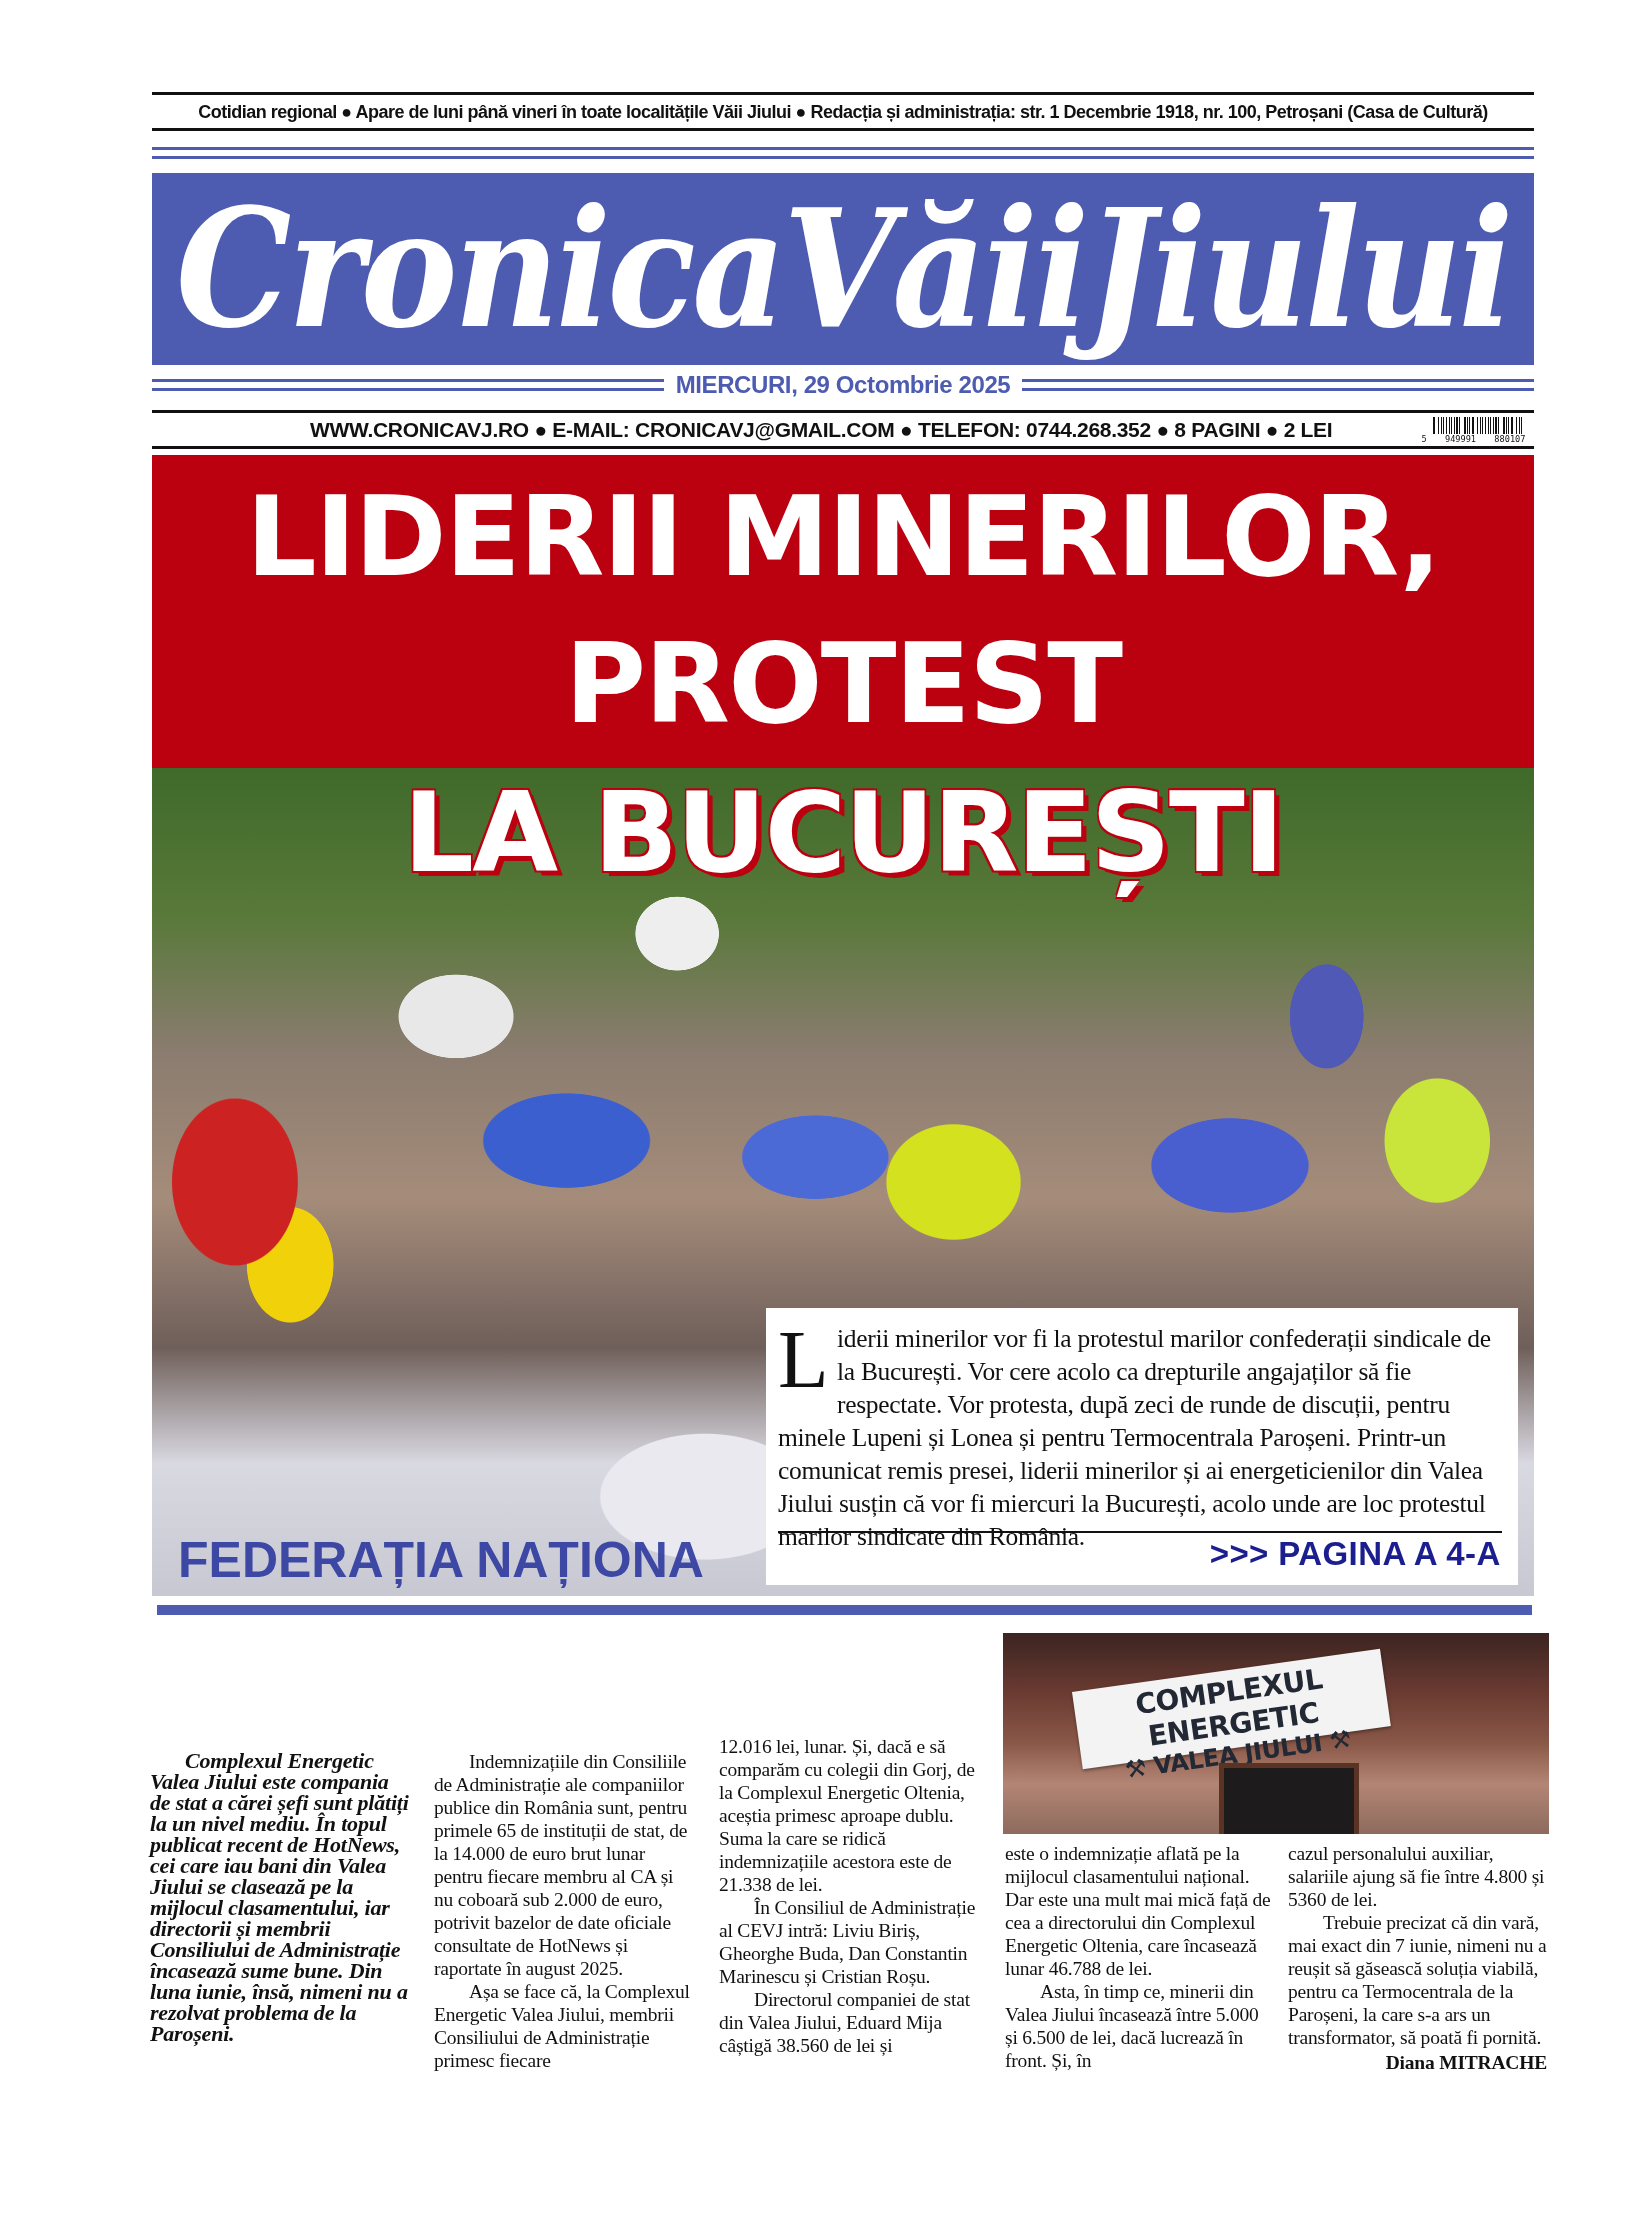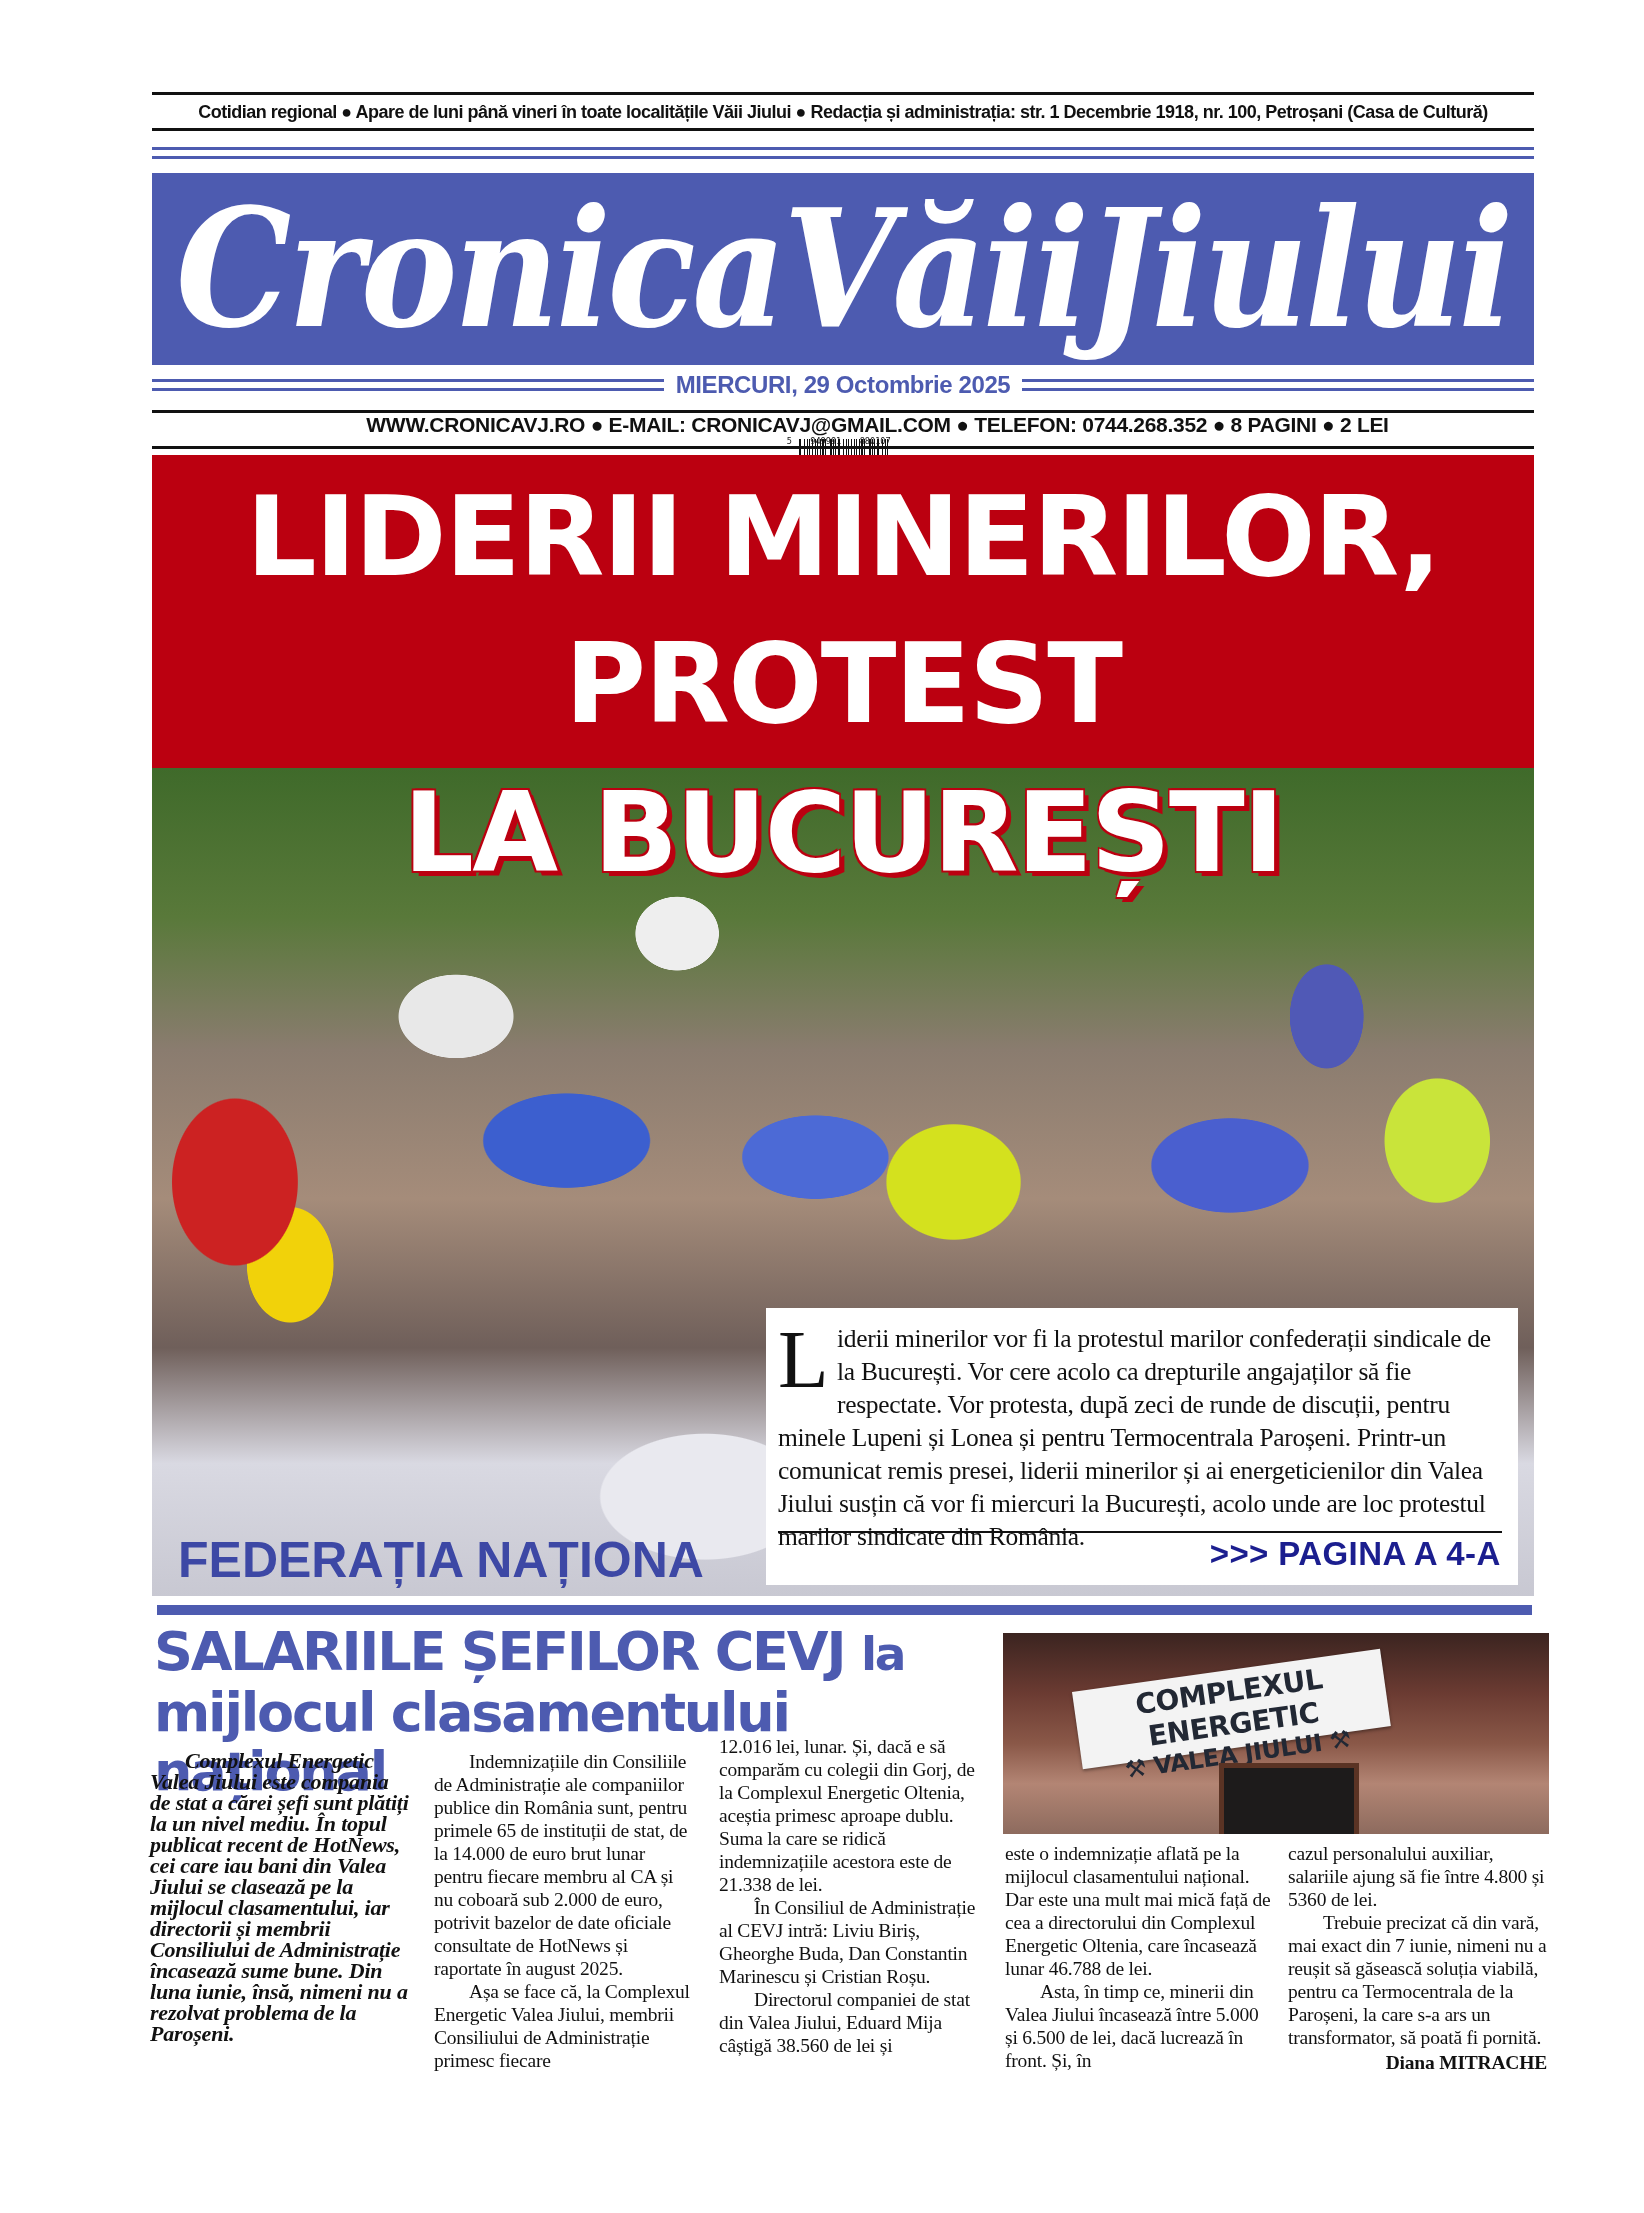--- a/index.html
+++ b/index.html
@@ -14,21 +14,21 @@
   .blue-row { position: absolute; left: 152px; width: 1382px; height: 35px; display: flex; align-items: center; }
   .blue-row .lines { flex: 1; height: 12px; border-top: 3.5px solid #4d5bb0; border-bottom: 3.5px solid #4d5bb0; box-sizing: border-box; }
   .blue-row .txt { padding: 0 12px; color: #4d5bb0; font-weight: bold; font-size: 26px; white-space: nowrap; letter-spacing: -0.4px; }
   .blue-row .txt .num { font-size: 31px; }
 
   
   .masthead { position: absolute; left: 152px; top: 173px; width: 1382px; height: 192px; background: #4d5bb0; display: flex; align-items: center; justify-content: space-between; padding: 0 24px; box-sizing: border-box; }
   .masthead .word { color: #fff; font-family: "DejaVu Serif", serif; font-weight: bold; font-size: 145px; line-height: 1; letter-spacing: -3.5px; transform: scaleY(1.12); font-style: italic; }
 
   
-  .contact { position: absolute; left: 152px; top: 413px; width: 1382px; height: 33px; display: flex; align-items: center; flex-direction: column; }
+  .contact { position: absolute; left: 152px; top: 413px; width: 1382px; height: 33px; display: flex; align-items: center; }
   .contact .t { flex: 1; text-align: center; font-weight: bold; font-size: 21px; white-space: nowrap; letter-spacing: -0.3px; padding-left: 69px; }
   .barcode { width: 104px; height: 29px; position: relative; margin-right: 8.6px; }
   .barcode .bars { position: absolute; left: 12px; top: 1.7px; width: 90px; height: 17.3px; background: repeating-linear-gradient(90deg, #111 0 1.7px, #fff 1.7px 2.6px, #111 2.6px 3.5px, #fff 3.5px 5.2px, #111 5.2px 6px, #fff 6px 7.8px); }
   .barcode .digits { position: absolute; left: 0; bottom: 0; width: 104px; font-size: 8.6px; font-family: "DejaVu Sans Mono", monospace; display: flex; justify-content: space-between; }
 
   
   .hero { position: absolute; left: 152px; top: 455px; width: 1382px; height: 1141px; overflow: hidden; }
   .hero-red { position: absolute; left: 0; top: 0; width: 100%; height: 313px; background: #bb0010; }
   .photo { position: absolute; left: 0; top: 313px; width: 100%; height: 828px;
     background:
@@ -133,25 +133,20 @@
 
     <div class="lead-box">
       <p class="lead"><span class="drop">L</span><span>iderii minerilor vor fi la protestul marilor confederații sindicale de la București. Vor cere acolo ca drepturile angajaților să fie respectate. Vor protesta, după zeci de runde de discuții, pentru minele Lupeni și Lonea și pentru Termocentrala Paroșeni. Printr-un comunicat remis presei, liderii minerilor și ai energeticienilor din Valea Jiului susțin că vor fi miercuri la București, acolo unde are loc protestul marilor sindicate din România.</span></p>
       <div class="sep"></div>
       <div class="more">&gt;&gt;&gt; PAGINA A 4-A</div>
     </div>
   </div>
 
   <div class="blue-bar"></div>
 
-  <div class="title2">
-    <span>SALARIILE ȘEFILOR CEVJ</span>
-    <span class="small">la</span><br>
-    <span>mijlocul clasamentului național</span>
-  </div>
 
   <div class="cevj-photo">
     <div class="sign">
       <div class="s1">COMPLEXUL ENERGETIC</div>
       <div class="s2">⚒ VALEA JIULUI ⚒</div>
     </div>
     <div class="win"></div>
   </div>
 
   <div class="col intro">

